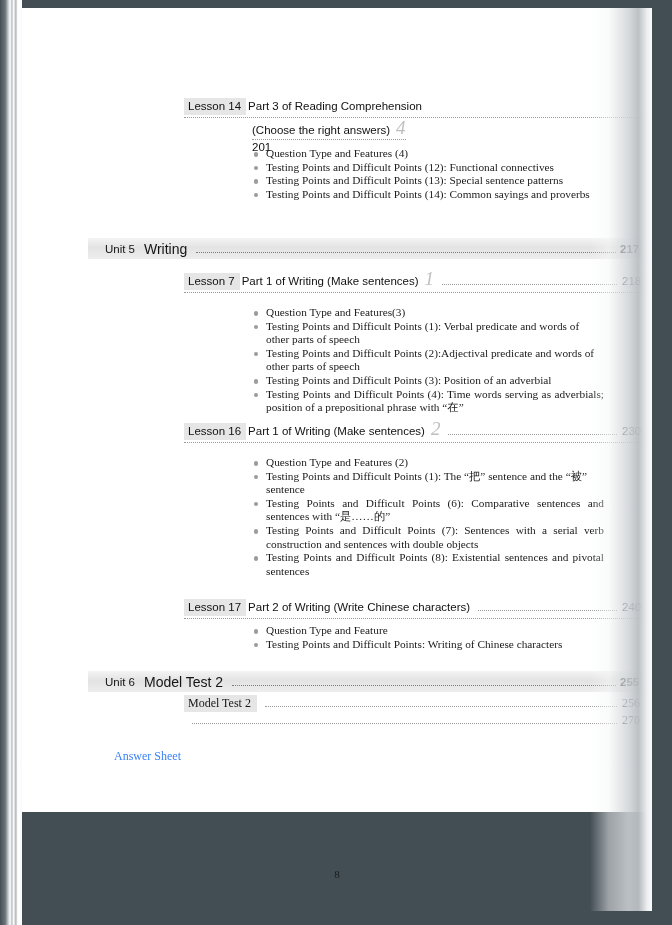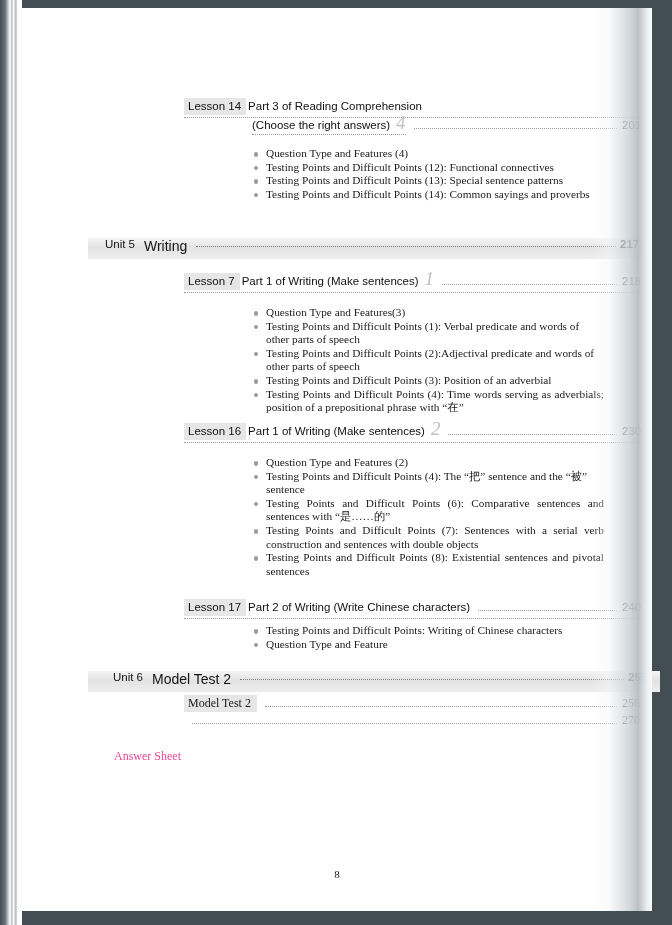--- a/index.html
+++ b/index.html
@@ -20,21 +20,21 @@
     width: 22px; height: 925px;
     background: linear-gradient(to right,
       #434d54 0%, #6d757b 24%, #c9ced1 38%, #ffffff 46%,
       #b9bfc3 54%, #ffffff 62%, #aeb4b9 72%, #ffffff 80%, #fbfbfb 100%);
   }
 
   .page {
     position: absolute;
     left: 22px; top: 8px;
     width: 630px;
-    height: 903px;
+    height: 804px;
     background: #ffffff;
   }
 
   .page-curl {
     position: absolute;
     right: 0; top: 0;
     width: 62px; height: 903px;
     background: linear-gradient(to right,
       rgba(255,255,255,0) 0%,
       rgba(245,246,247,0.5) 30%,
@@ -53,21 +53,21 @@
   }
 
   
   .unit-bar {
     position: absolute;
     left: 66px;
     width: 564px;
     height: 21px;
     background: linear-gradient(to bottom, #f4f4f4 0%, #e3e3e3 45%, #ededed 100%);
     display: flex;
-    align-items: flex-start;
+    align-items: center;
     font-family: "Liberation Sans", "DejaVu Sans", sans-serif;
   }
   .unit-bar .unit-no {
     font-size: 11.5px;
     color: #141414;
     width: 56px;
     text-align: right;
     padding-right: 9px;
     box-sizing: border-box;
     font-weight: 400;
@@ -140,20 +140,22 @@
     color: #111;
     width: 30px;
     text-align: right;
     padding-right: 14px;
     box-sizing: border-box;
     white-space: nowrap;
   }
   .lesson-sub {
     display: flex;
     align-items: baseline;
+    margin-top: 5px;
+    flex-direction: column;
   }
   .lesson-sub .sub-left {
     border-bottom: 1.5px dotted #9a9a9a;
     padding: 0 0 3px 0;
     display: flex;
     align-items: baseline;
     margin-left: 68px;
   }
 
   
@@ -214,21 +216,21 @@
     width: 30px;
     text-align: right;
     padding-right: 14px;
     box-sizing: border-box;
   }
 
   .plain-entry {
     position: absolute;
     left: 92px;
     font-size: 12px;
-    color: #ec4899;
+    color: #3b82f6;
     font-family: "Liberation Serif", "DejaVu Serif", serif;
     text-align: right;
   }
 
   .folio {
     position: absolute;
     left: 0;
     width: 630px;
     text-align: center;
     font-size: 11px;
@@ -296,41 +298,41 @@
         <span class="lesson-tag">Lesson 16</span>
         <span class="lesson-name">Part 1 of Writing (Make sentences)</span>
         <span class="lesson-num">2</span>
         <span class="lesson-dots"></span>
         <span class="lesson-pg">230</span>
       </div>
     </div>
 
     <div class="bullets" style="top:448px;">
       <div class="bullet-item nojust">Question Type and Features (2)</div>
-      <div class="bullet-item nojust">Testing Points and Difficult Points (4): The “把” sentence and the “被” sentence</div>
+      <div class="bullet-item nojust">Testing Points and Difficult Points (1): The “把” sentence and the “被” sentence</div>
       <div class="bullet-item">Testing Points and Difficult Points (6): Comparative sentences and sentences with “是……的”</div>
       <div class="bullet-item">Testing Points and Difficult Points (7): Sentences with a serial verb construction and sentences with double objects</div>
       <div class="bullet-item">Testing Points and Difficult Points (8): Existential sentences and pivotal sentences</div>
     </div>
 
     <div class="lesson" style="top:591px;">
       <div class="lesson-line">
         <span class="lesson-tag">Lesson 17</span>
         <span class="lesson-name">Part 2 of Writing (Write Chinese characters)</span>
         <span class="lesson-dots"></span>
         <span class="lesson-pg">240</span>
       </div>
     </div>
 
     <div class="bullets" style="top:616px;">
+      <div class="bullet-item nojust">Question Type and Feature</div>
       <div class="bullet-item nojust">Testing Points and Difficult Points: Writing of Chinese characters</div>
-      <div class="bullet-item nojust">Question Type and Feature</div>
-    </div>
-
-    <div class="unit-bar" style="top:663px;padding-left:8px;">
+    </div>
+
+    <div class="unit-bar" style="top:663px;">
       <span class="unit-no">Unit 6</span>
       <span class="unit-title">Model Test 2</span>
       <span class="dots"></span>
       <span class="pg">255</span>
     </div>
 
     <div class="toc-row" style="top:687px;">
       <span class="label boxed">Model Test 2</span>
       <span class="dots"></span>
       <span class="pg">256</span>

